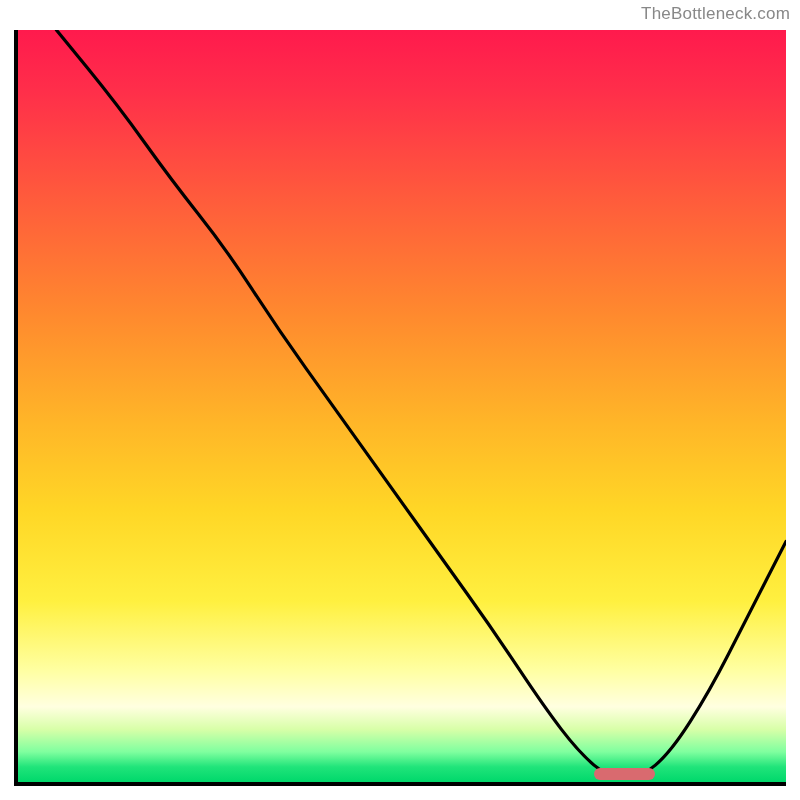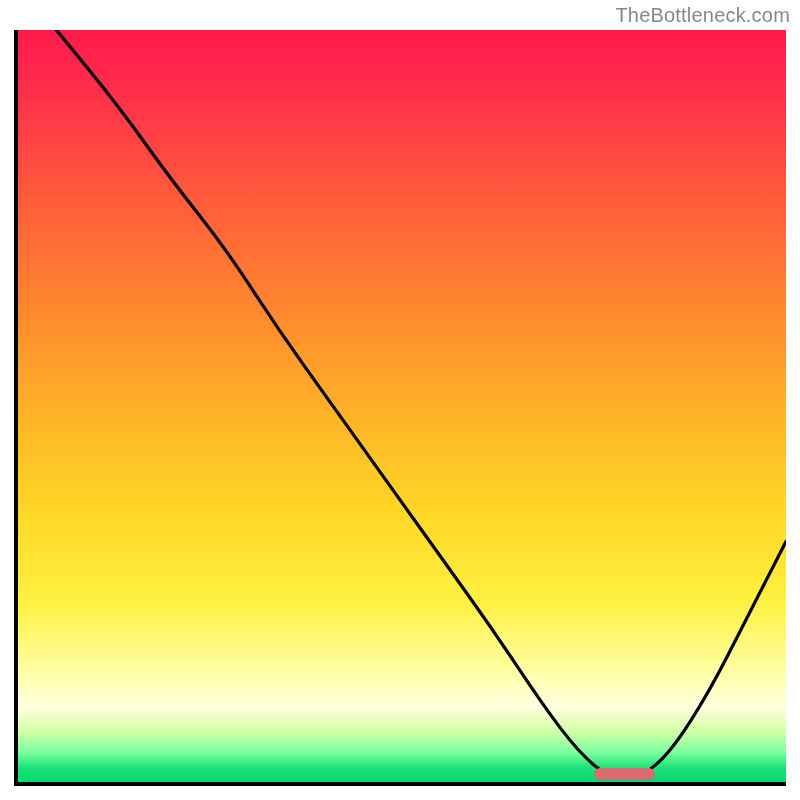--- a/index.html
+++ b/index.html
@@ -13,21 +13,21 @@
   }
   .stage {
     position: relative;
     width: 800px;
     height: 800px;
   }
   .watermark {
     position: absolute;
     top: 4px;
     right: 10px;
-    font-size: 20px;
+    font-size: 17px;
     color: #888888;
     font-weight: 400;
     letter-spacing: 0.2px;
   }
   .plot-area {
     position: absolute;
     left: 14px;
     top: 30px;
     width: 772px;
     height: 756px;

